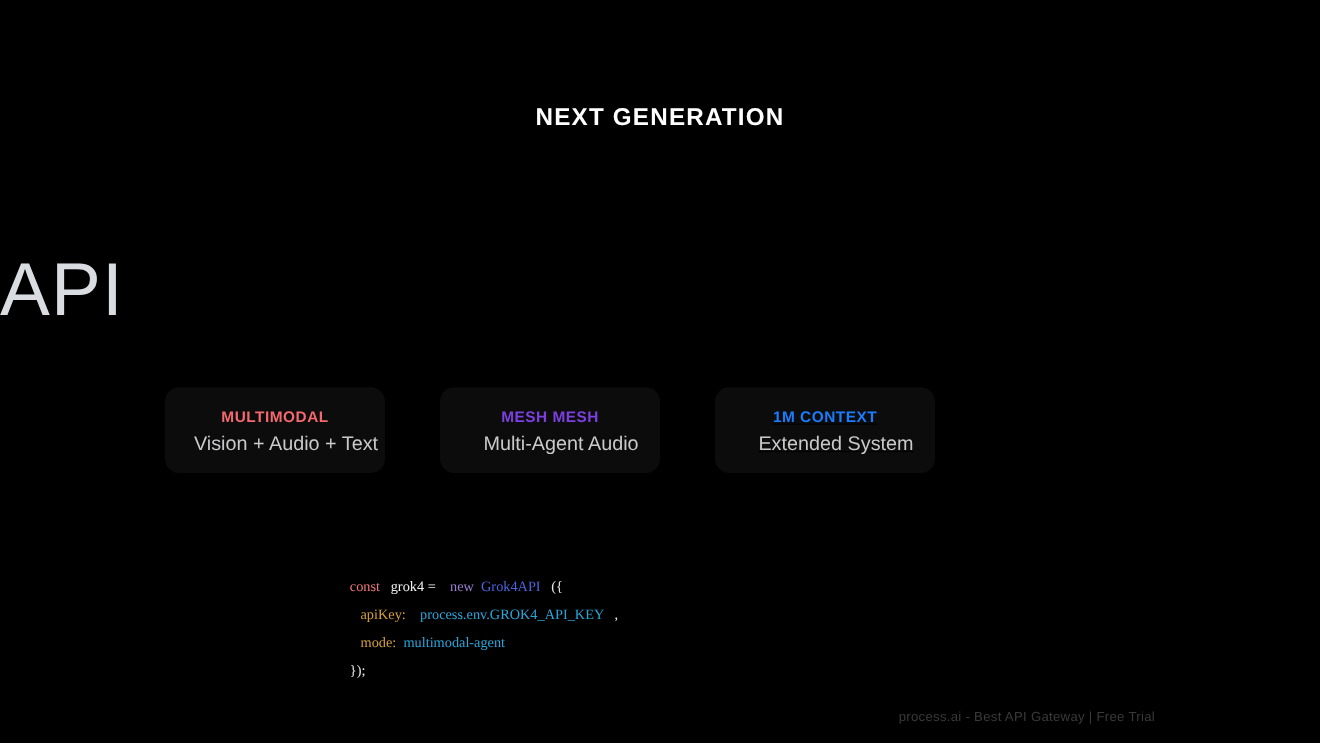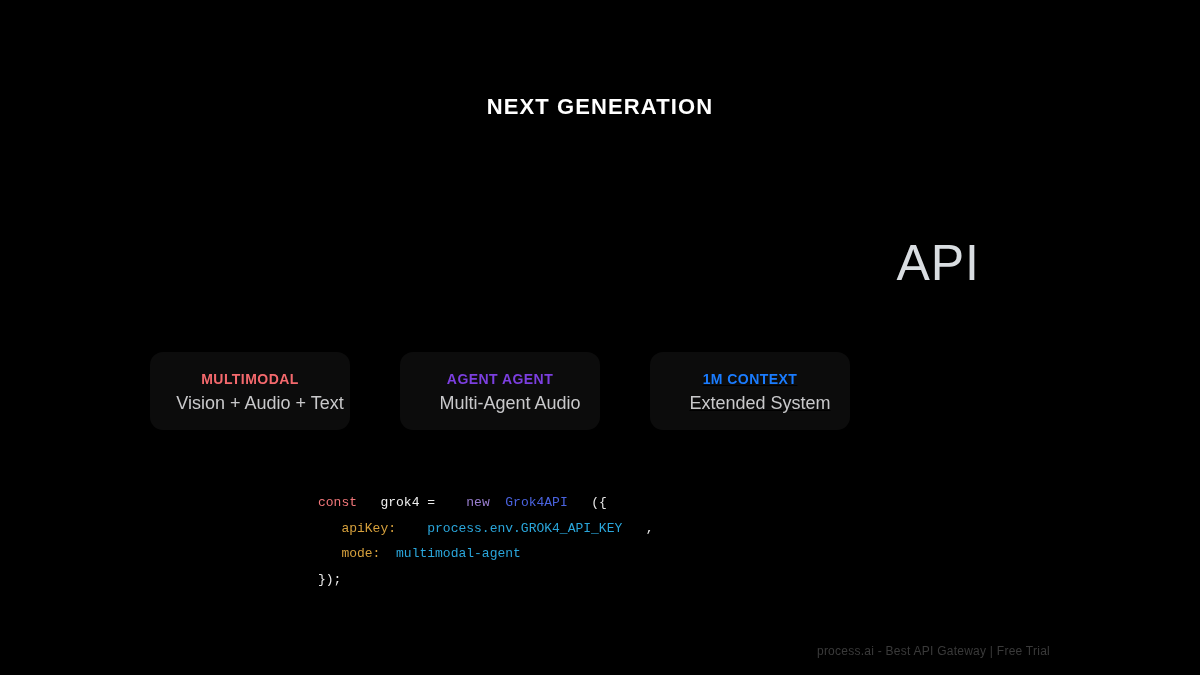--- a/index.html
+++ b/index.html
@@ -37,22 +37,22 @@
     line-height: 30px;
     white-space: nowrap;
   }
 
   
   .hero {
     position: absolute;
     top: 222px;
     left: 0;
     width: 980px;
-    text-align: right;
-    font-size: 50px;
+    text-align: left;
+    font-size: 68px;
     font-weight: 300;
     letter-spacing: 1px;
     line-height: 82px;
     color: #d9dde1;
     white-space: nowrap;
   }
 
   
   .cards {
     position: absolute;
@@ -88,24 +88,24 @@
     font-weight: 400;
     color: #c9c9cb;
     line-height: 17px;
     white-space: nowrap;
     margin-left: 20px;
   }
 
   
   .code {
     position: absolute;
-    top: 490px;
+    top: 520px;
     left: 318px;
     width: 560px;
-    font-family: Liberation Mono, monospace;
+    font-family: Liberation Serif, serif;
     font-size: 13px;
     line-height: 25.5px;
     color: #e6e6e6;
     white-space: pre;
   }
   .code .line { white-space: pre; }
   .tok-kw      { color: #f2777a; }
   .tok-var     { color: #f0f0f0; }
   .tok-op      { color: #e8e8e8; }
   .tok-new     { color: #9a7fd0; }
@@ -136,21 +136,21 @@
   <div class="kicker">NEXT GENERATION</div>
 
   <div class="hero">API</div>
 
   <div class="cards">
     <div class="card" style="background: rgb(12, 12, 12);">
       <div class="card-title" style="color: rgb(244, 105, 109);">MULTIMODAL</div>
       <div class="card-sub">Vision + Audio + Text</div>
     </div>
     <div class="card" style="background: rgb(12, 12, 12);">
-      <div class="card-title" style="color: rgb(124, 63, 224);">AGENT AGENT</div>
+      <div class="card-title" style="color: rgb(124, 63, 224);">MESH MESH</div>
       <div class="card-sub">Multi-Agent Audio</div>
     </div>
     <div class="card" style="background: rgb(12, 12, 12); text-decoration: underline;">
       <div class="card-title" style="color: rgb(26, 124, 255);">1M CONTEXT</div>
       <div class="card-sub">Extended System</div>
     </div>
   </div>
 
   <div class="code"><div class="line"><span class="tok-kw">const</span><span class="tok-plain">   </span><span class="tok-var">grok4</span><span class="tok-plain"> </span><span class="tok-op">=</span><span class="tok-plain">    </span><span class="tok-new">new</span><span class="tok-plain">  </span><span class="tok-cls">Grok4API</span><span class="tok-plain">   </span><span class="tok-punct">({</span></div><div class="line"><span class="tok-plain">   </span><span class="tok-prop">apiKey:</span><span class="tok-plain">    </span><span class="tok-val">process.env.GROK4_API_KEY</span><span class="tok-plain">   </span><span class="tok-punct">,</span></div><div class="line"><span class="tok-plain">   </span><span class="tok-prop">mode:</span><span class="tok-plain">  </span><span class="tok-str">multimodal-agent</span></div><div class="line"><span class="tok-plain">});</span></div></div>
 

